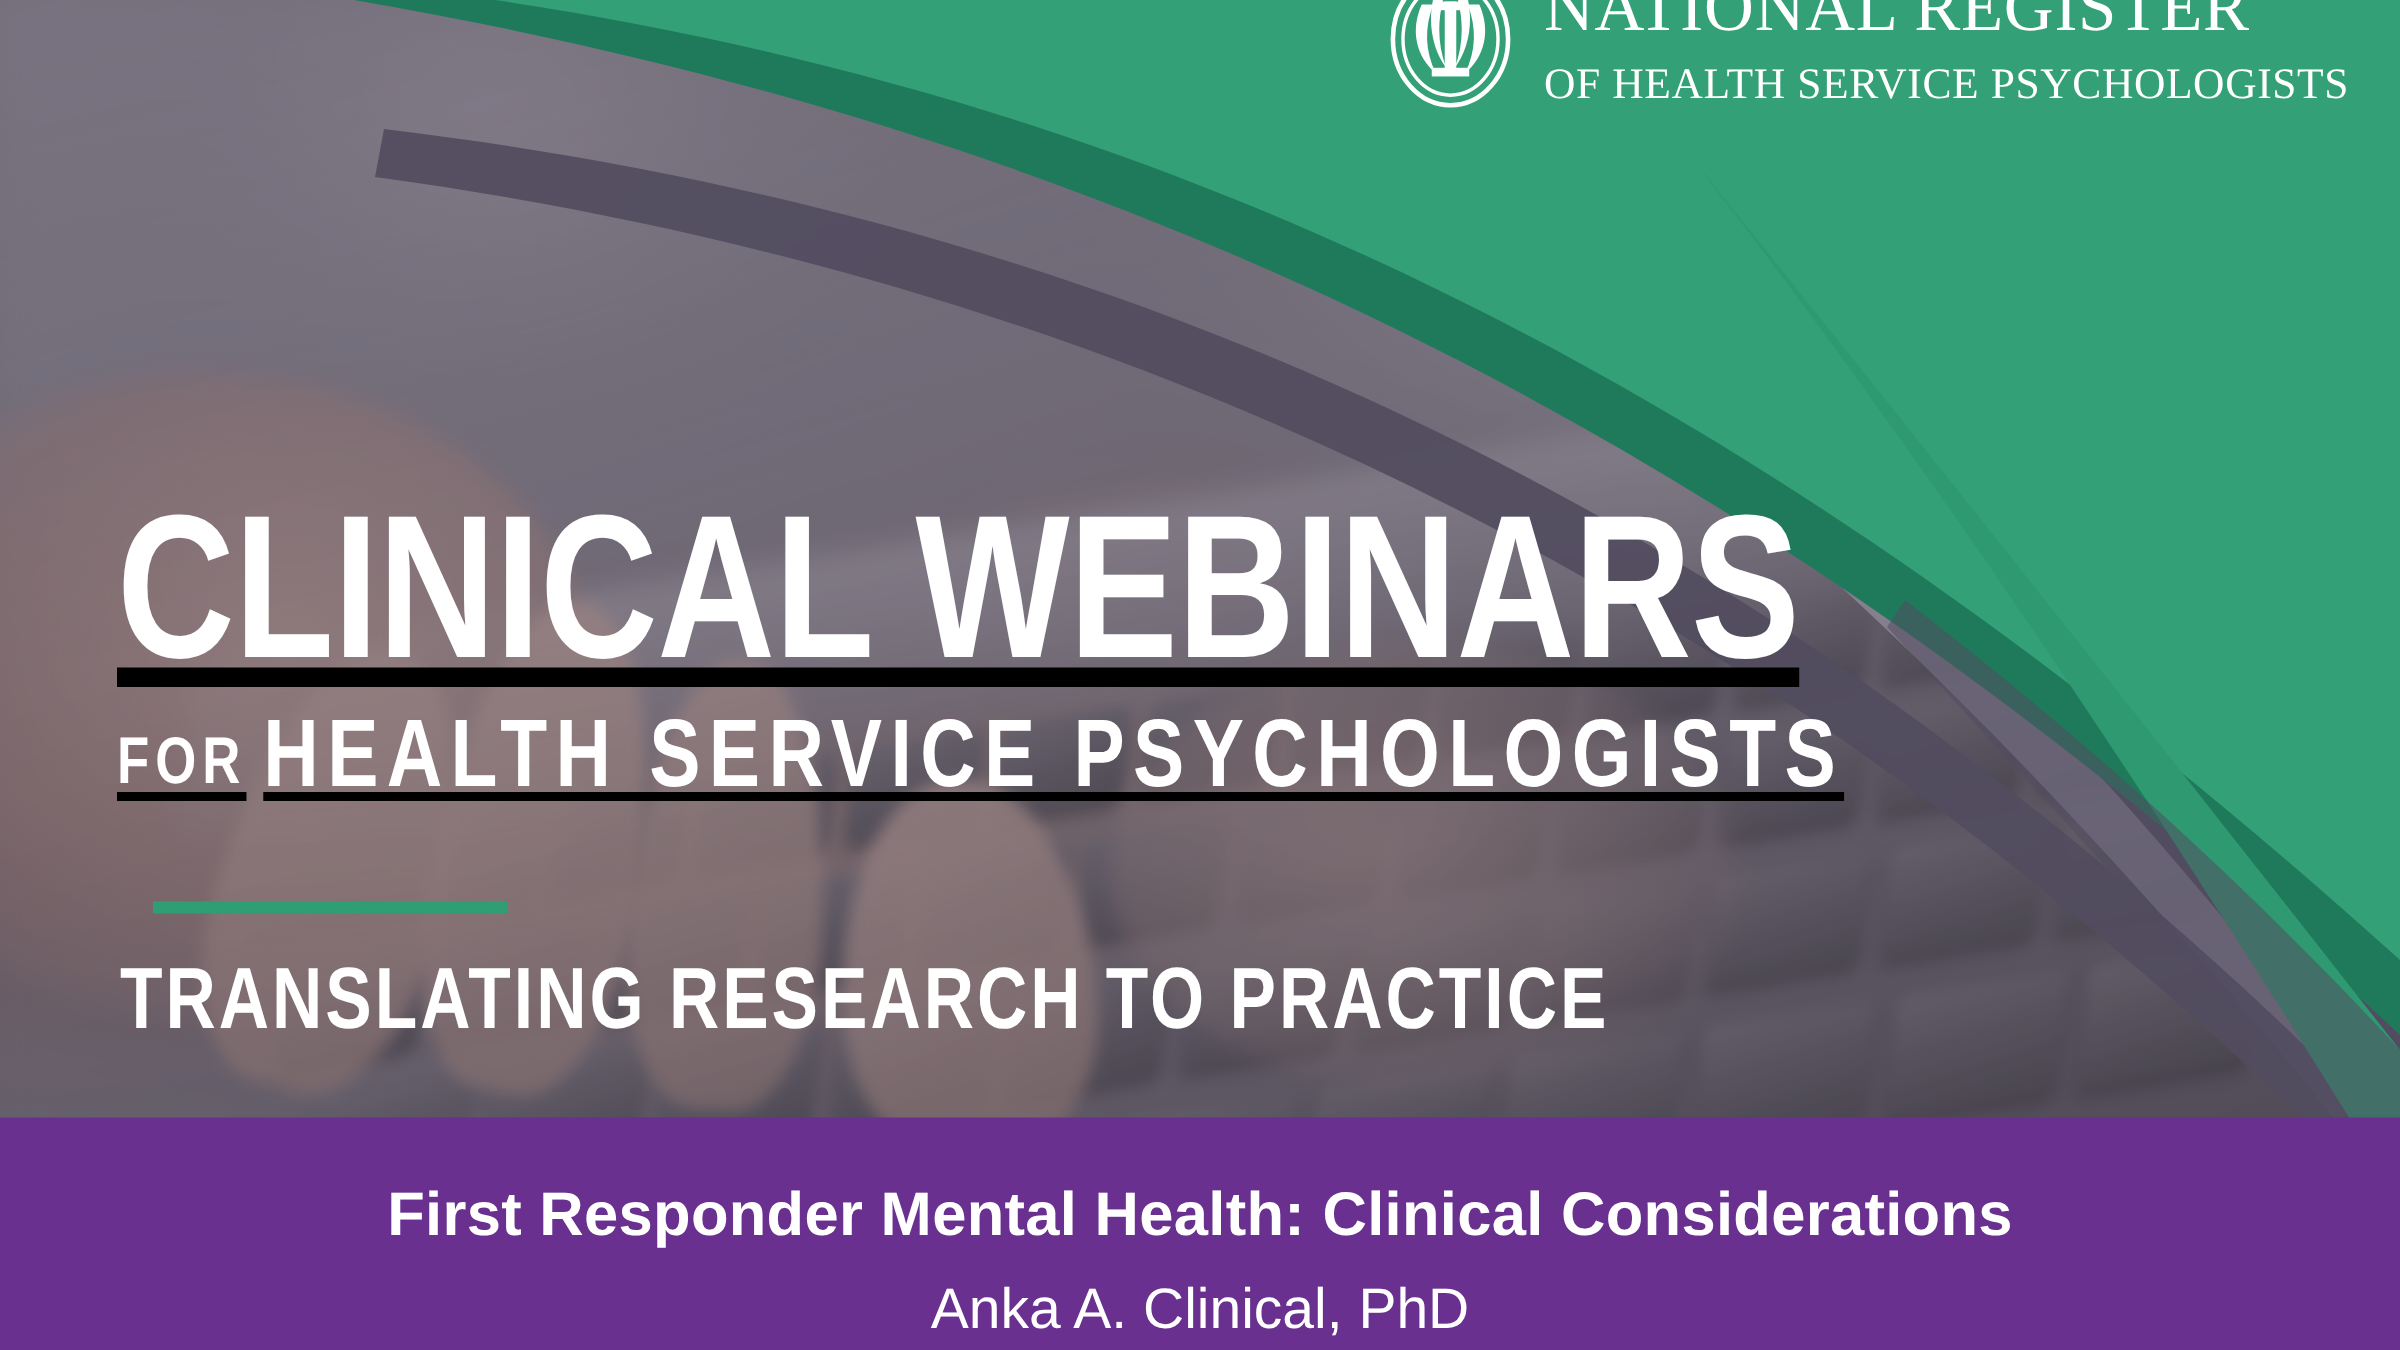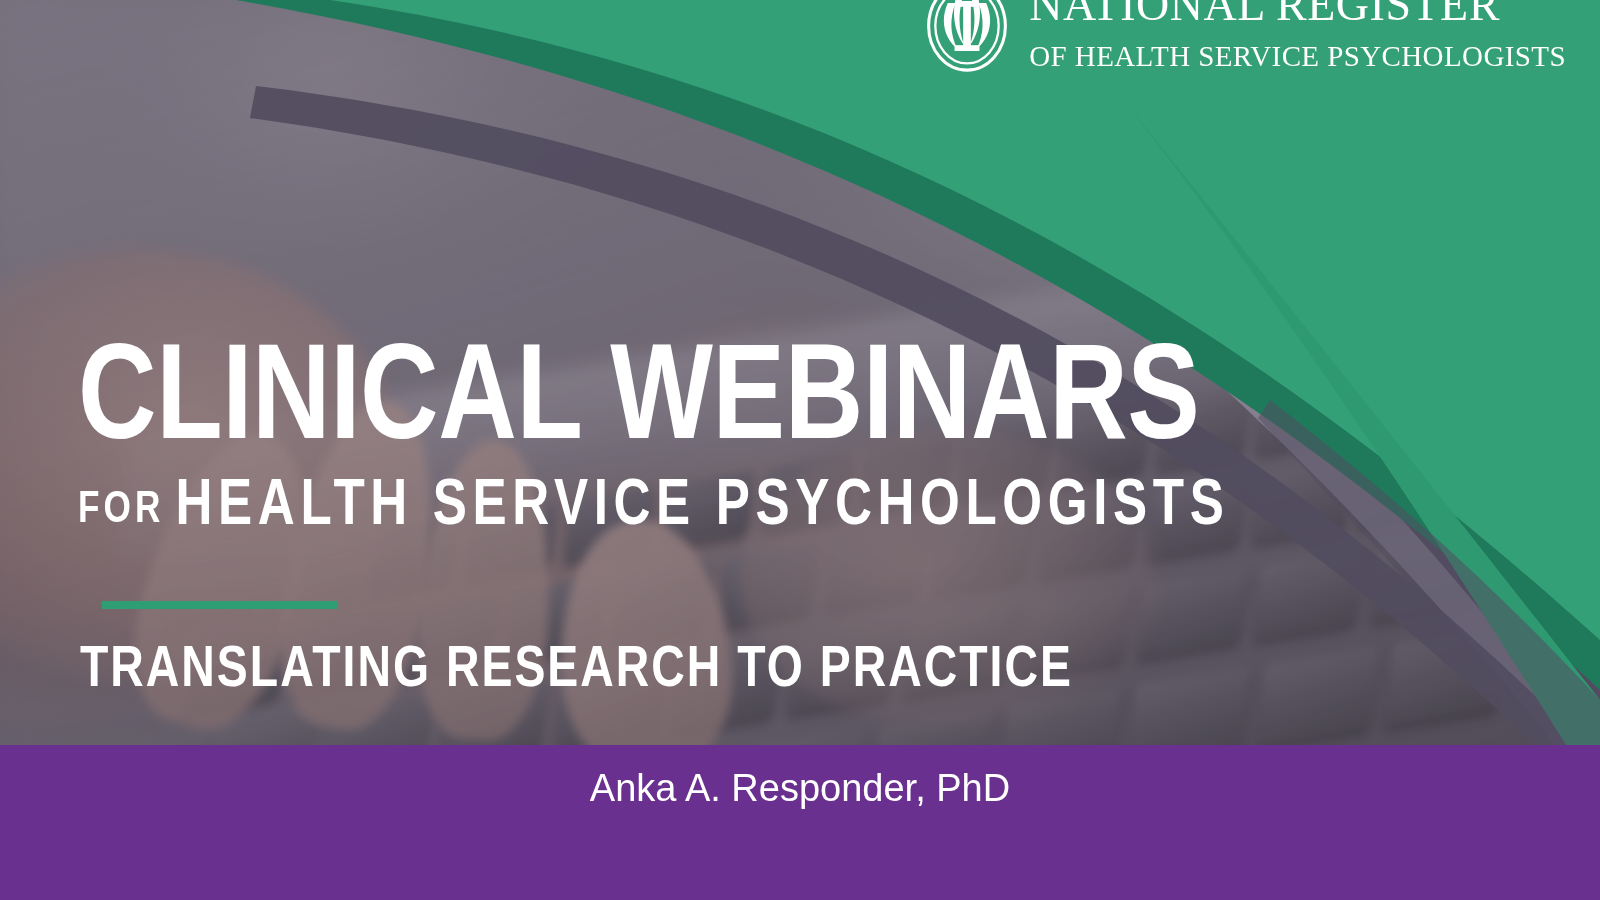--- a/index.html
+++ b/index.html
@@ -99,20 +99,21 @@
 
   
   .swoosh { position: absolute; inset: 0; }
 
   
   .text-block {
     position: absolute;
     left: 78px;
     top: 332px;
     width: 1120px;
+    text-decoration: underline;
   }
   .headline {
     margin: 0;
     color: #ffffff;
     font-family: "Liberation Sans Narrow", "Liberation Sans", sans-serif;
     font-weight: bold;
     font-size: 136px;
     line-height: 0.88;
     letter-spacing: -0.5px;
     transform: scaleX(0.80);
@@ -349,16 +350,17 @@
     <p class="subhead">
       <span class="for">FOR</span><span class="main">HEALTH SERVICE PSYCHOLOGISTS</span>
     </p>
   </div>
 
   <div class="accent-rule"></div>
 
   <p class="tagline">TRANSLATING RESEARCH TO PRACTICE</p>
 
   <div class="footer">
-    <p class="footer-presenter">Anka A. Responder, PhD</p>
+    <p class="footer-title">First Responder Mental Health: Clinical Considerations</p>
+    <p class="footer-presenter">Anka A. Clinical, PhD</p>
   </div>
 
 </div>
 
 </body></html>

